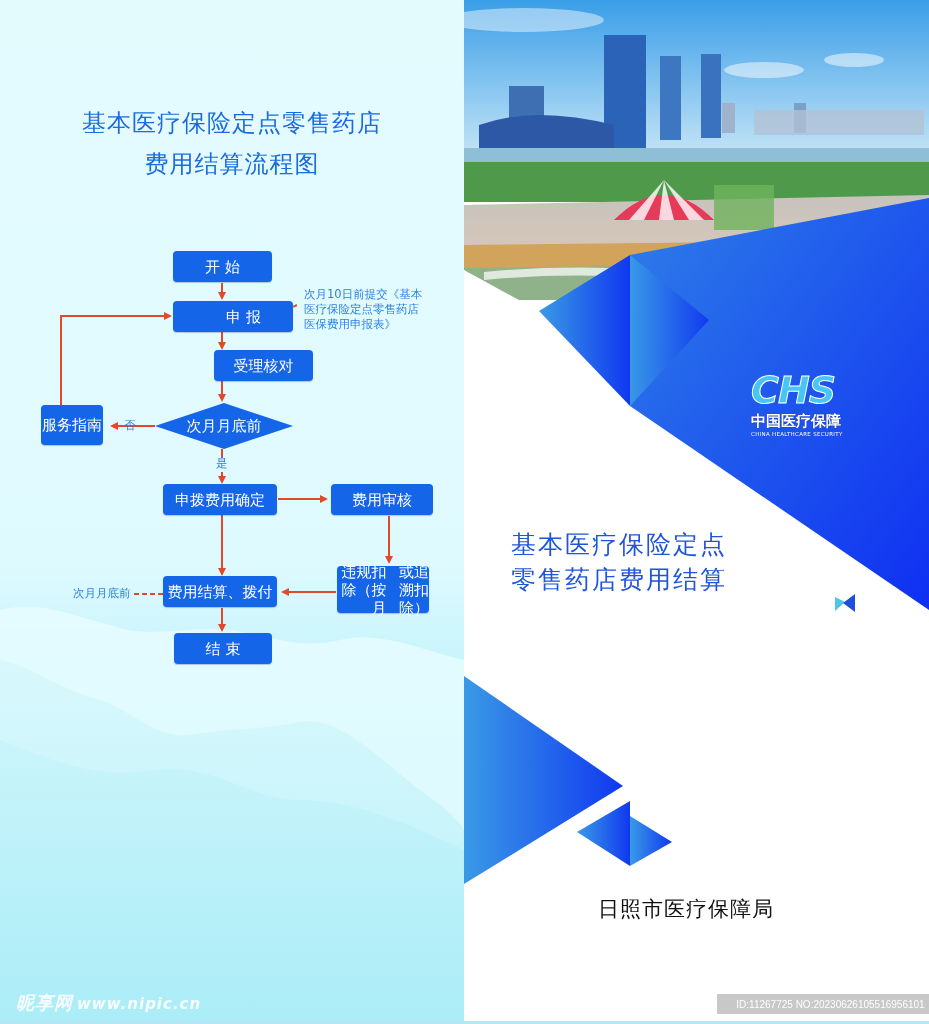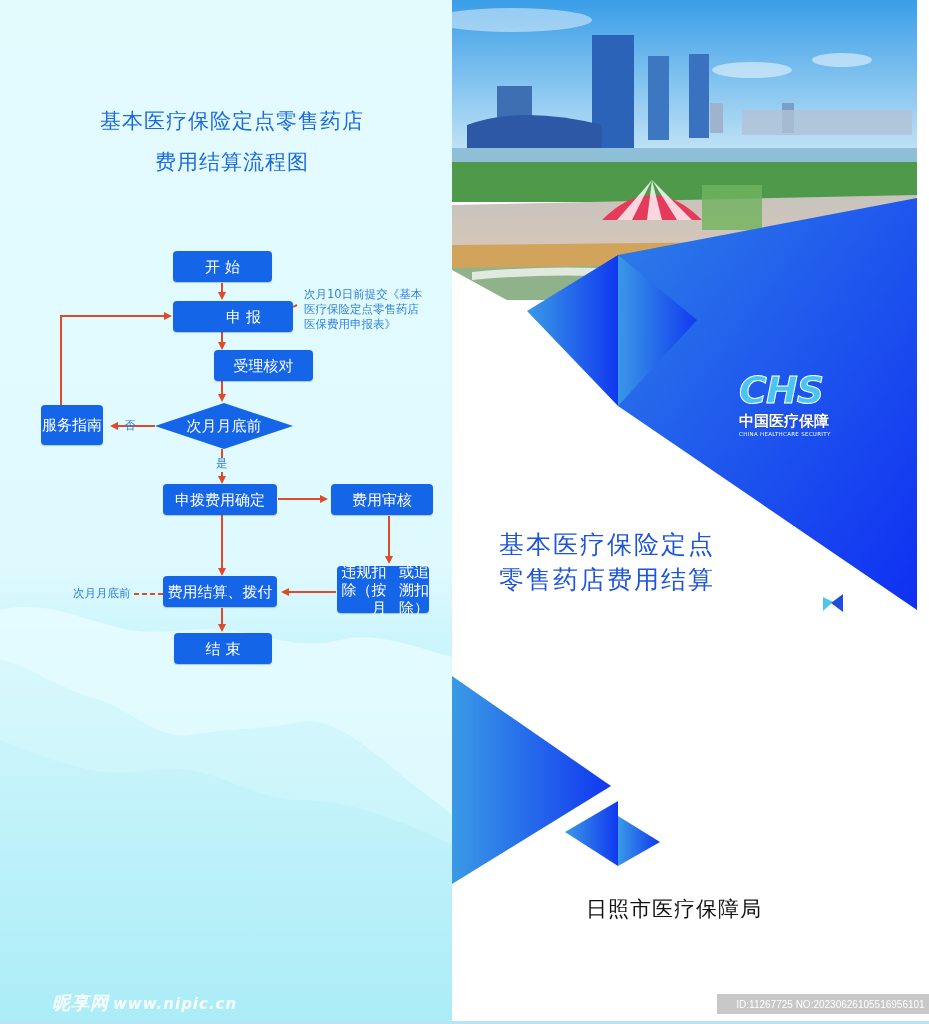--- a/index.html
+++ b/index.html
@@ -1,33 +1,33 @@
 <!DOCTYPE html>
 <html><head>
   <meta charset="utf-8">
   <style>
     html, body { margin: 0; padding: 0; }
     body { width: 929px; height: 1024px; position: relative; overflow: hidden; background: #ffffff; font-family: "DejaVu Sans", sans-serif; }
     .panel-left { position: absolute; left: 0; top: 0; width: 464px; height: 1024px; overflow: hidden;
       background: linear-gradient(180deg, #e4fbfe 0%, #dffaff 55%, #cdf6fc 62%, #b6f0f8 75%, #aeeef8 100%); }
     .mountains { position: absolute; left: 0; top: 0; width: 464px; height: 1024px; }
-    .flow-title { position: absolute; left: 0; width: 464px; text-align: center; color: #1a6bdc; font-size: 21px; letter-spacing: 1px; }
+    .flow-title { position: absolute; left: 0; width: 464px; text-align: center; color: #1a6bdc; font-size: 24px; letter-spacing: 1px; }
     .flow-title.l1 { top: 107px; }
     .flow-title.l2 { top: 148px; }
     .fbox { position: absolute; background: #1565e8; color: #ffffff; border-radius: 4px; font-size: 15px;
       display: flex; align-items: center; justify-content: center; text-align: right; line-height: 18px; box-shadow: 0 1px 1px rgba(0,40,120,0.25); }
     .diamond-wrap { position: absolute; left: 155px; top: 403px; width: 138px; height: 46px; }
     .diamond-label { position: absolute; left: 0; top: 0; width: 100%; height: 100%; display: flex; align-items: center; justify-content: center; color: #fff; font-size: 15px; }
     .note { position: absolute; color: #2d7fe0; font-size: 11.5px; line-height: 15px; }
     .branch { position: absolute; color: #2d7fe0; font-size: 11.5px; }
     .flow-svg { position: absolute; left: 0; top: 0; width: 464px; height: 1024px; }
-    .watermark-left { position: absolute; left: 16px; top: 991px; color: #ffffff; font-size: 18px; font-weight: bold; font-style: italic; opacity: 0.9; letter-spacing: 1px; margin-left: 36px; }
+    .watermark-left { position: absolute; left: 16px; top: 991px; color: #ffffff; font-size: 18px; font-weight: bold; font-style: italic; opacity: 0.9; letter-spacing: 1px; }
     .watermark-left .url { font-size: 15px; margin-left: 4px; font-weight: bold; }
 
-    .panel-right { position: absolute; left: 452px; top: 0; width: 465px; height: 1024px; overflow: hidden; background: #ffffff; }
+    .panel-right { position: absolute; left: 464px; top: 0; width: 465px; height: 1024px; overflow: hidden; background: #ffffff; }
     .photo { position: absolute; left: 0; top: 0; width: 465px; height: 300px; }
     .shapes { position: absolute; left: 0; top: 0; width: 465px; height: 1024px; }
     .logo { position: absolute; left: 287px; top: 370px; width: 120px; }
     .logo .chs { font-family: "DejaVu Sans", sans-serif; font-weight: bold; font-style: italic; font-size: 38px; color: #47c6f5; letter-spacing: -1px; line-height: 40px; -webkit-text-stroke: 1px #ffffff; }
     .logo .cn { color: #ffffff; font-weight: bold; font-size: 15px; line-height: 18px; letter-spacing: 0px; margin-top: 2px; text-shadow: 0 0 1px #1a2a60; }
     .logo .en { color: #ffffff; font-size: 5.5px; line-height: 8px; letter-spacing: 0.3px; }
     .cover-sub { position: absolute; left: 47px; color: #1f55d8; font-size: 25px; letter-spacing: 2px; }
     .cover-sub.l1 { top: 528px; }
     .cover-sub.l2 { top: 563px; }
     .cover-title { position: absolute; left: 160px; top: 630px; color: #1e44c8; font-size: 54px; font-weight: bold; letter-spacing: 4px; line-height: 64px; }

